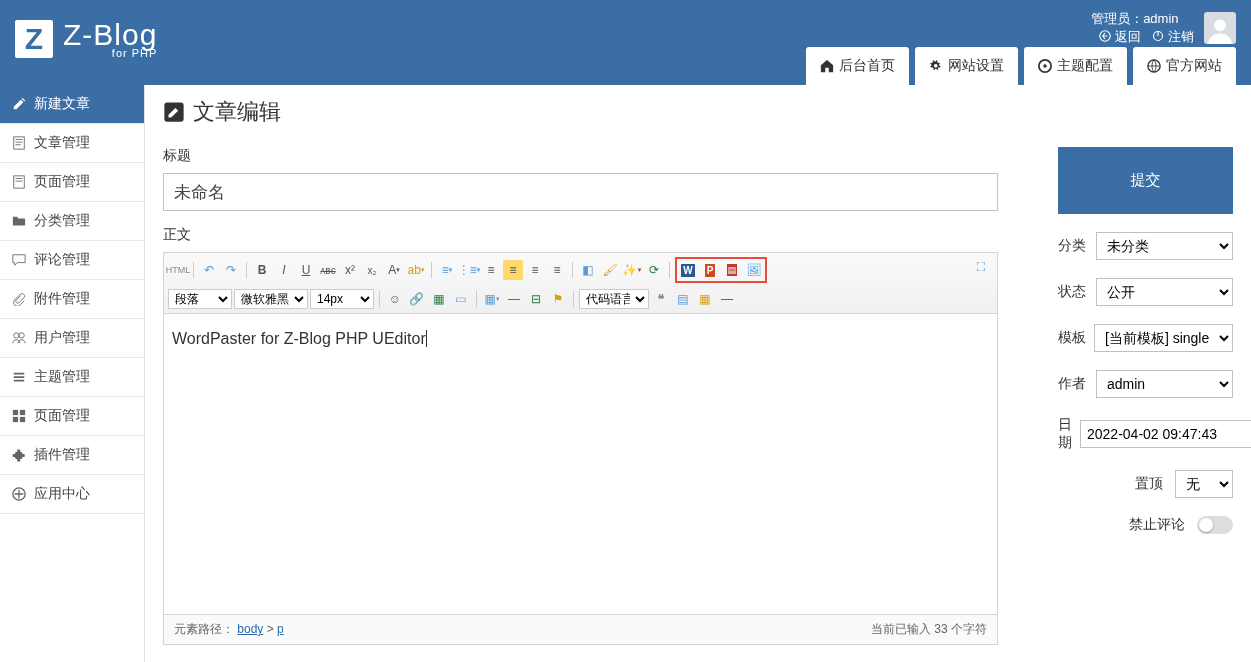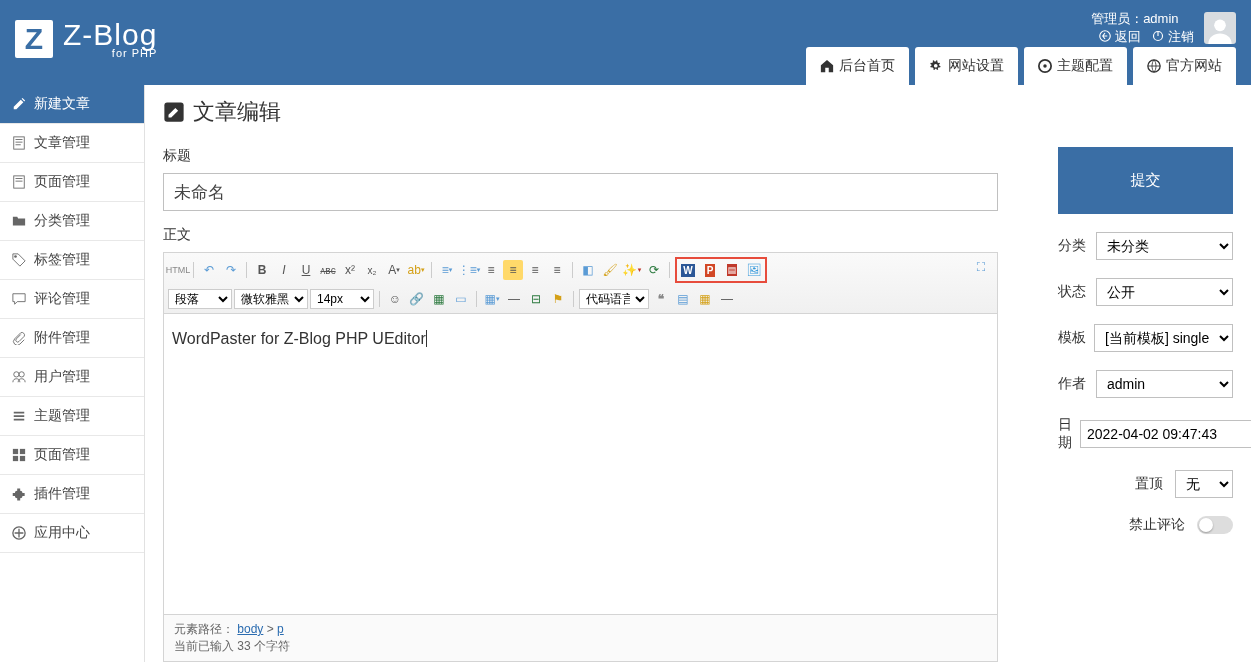--- a/index.html
+++ b/index.html
@@ -35,21 +35,21 @@
 .toolbar-row { display: flex; align-items: center; gap: 2px; flex-wrap: wrap; width: 100%; padding: 2px 0; }
 .tb-btn { width: 20px; height: 20px; display: inline-flex; align-items: center; justify-content: center; cursor: pointer; font-size: 12px; color: #555; border-radius: 2px; }
 .tb-sep { width: 1px; height: 16px; background: #ccc; margin: 0 3px; }
 .tb-select { height: 20px; font-size: 12px; border: 1px solid #ccc; background: #fff; padding: 0 2px; }
 .tb-highlight { border: 2px solid #e74c3c; padding: 1px; display: inline-flex; gap: 2px; }
 .tb-btn.active { background: #ffd96a; }
 .fullscreen-btn { position: absolute; right: 6px; top: 4px; }
 .editor-content { min-height: 300px; padding: 16px 8px; font-size: 16px; color: #333; font-family: serif; position: relative; }
 .cursor { border-right: 1px solid #333; animation: blink 1s infinite; }
 @keyframes blink { 50% { border-color: transparent; } }
-.editor-status { border-top: 1px solid #d4d4d4; background: #fafafa; padding: 6px 10px; font-size: 12px; color: #666; display: flex; justify-content: space-between; flex-direction: column; }
+.editor-status { border-top: 1px solid #d4d4d4; background: #fafafa; padding: 6px 10px; font-size: 12px; color: #666; display: flex; justify-content: space-between; }
 .editor-status a { color: #2b6cb0; }
 .submit-btn { width: 100%; background: #3a6ea5; color: #fff; border: none; padding: 24px; font-size: 15px; cursor: pointer; margin-bottom: 18px; }
 .form-row { display: flex; align-items: center; margin-bottom: 18px; gap: 8px; }
 .form-row label { width: 30px; font-size: 14px; color: #333; }
 .form-row select, .form-row input[type=text] { flex: 1; height: 28px; border: 1px solid #c0c0c0; padding: 2px 6px; font-size: 14px; background: #fff; }
 .form-row.right { justify-content: flex-end; }
 .form-row.right label { width: auto; margin-right: 4px; }
 .form-row.right select { flex: 0 0 58px; }
 .toggle { width: 36px; height: 18px; background: #ddd; border-radius: 10px; position: relative; cursor: pointer; }
 .toggle::after { content: ''; width: 14px; height: 14px; background: #fff; border-radius: 50%; position: absolute; top: 2px; left: 2px; box-shadow: 0 1px 2px rgba(0,0,0,.3); }
@@ -136,27 +136,20 @@
           <rect x="2" y="1" width="12" height="14" fill="none" stroke="#666"></rect>
           <path d="M4 4h8M4 7h8" stroke="#666"></path>
         </svg>
         <span>页面管理</span>
       </div>
     <div class="side-item">
         <svg class="ico" viewBox="0 0 16 16">
           <path d="M1 3h5l1 2h8v8H1z"></path>
         </svg>
         <span>分类管理</span>
-      </div>
-    <div class="side-item">
-        <svg class="ico" viewBox="0 0 16 16">
-          <path d="M1 1h6l8 8-6 6-8-8z" fill="none" stroke="#666"></path>
-          <circle cx="4" cy="4" r="1.5"></circle>
-        </svg>
-        <span>标签管理</span>
       </div>
     <div class="side-item">
         <svg class="ico" viewBox="0 0 16 16">
           <path d="M1 2h14v9H6l-3 3v-3H1z" fill="none" stroke="#666"></path>
         </svg>
         <span>评论管理</span>
       </div>
     <div class="side-item">
         <svg class="ico" viewBox="0 0 16 16">
           <path d="M10 4l-5 5a2 2 0 003 3l6-6a3 3 0 00-4-4L3 9a4 4 0 006 6l5-5" fill="none" stroke="#666"></path>

